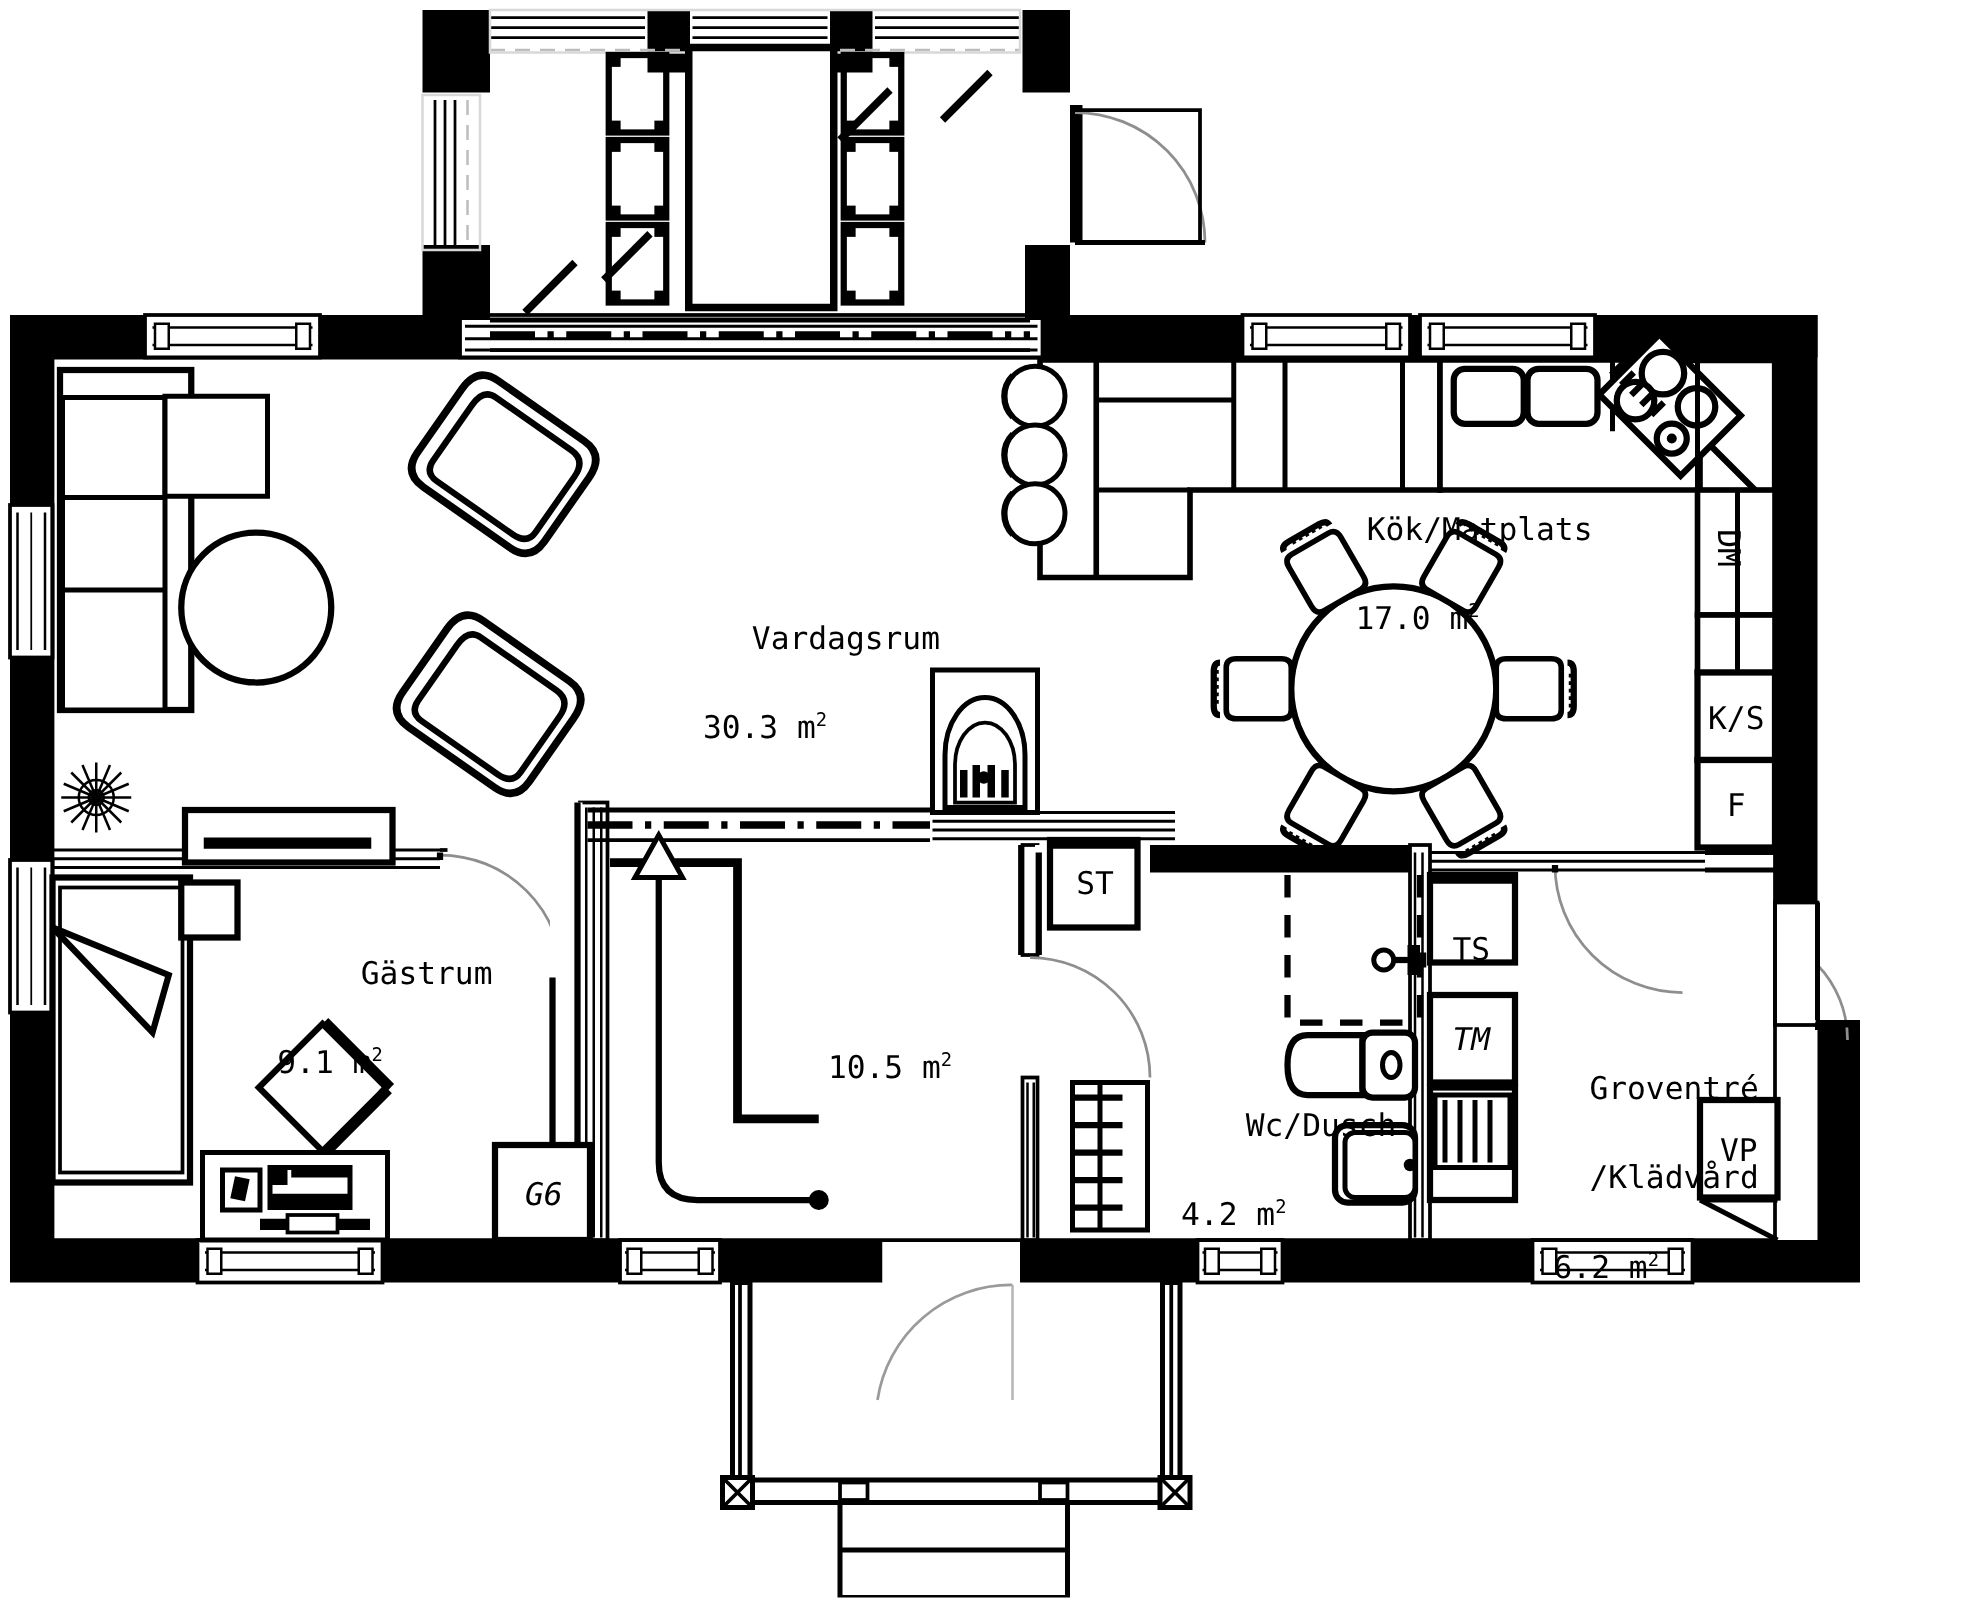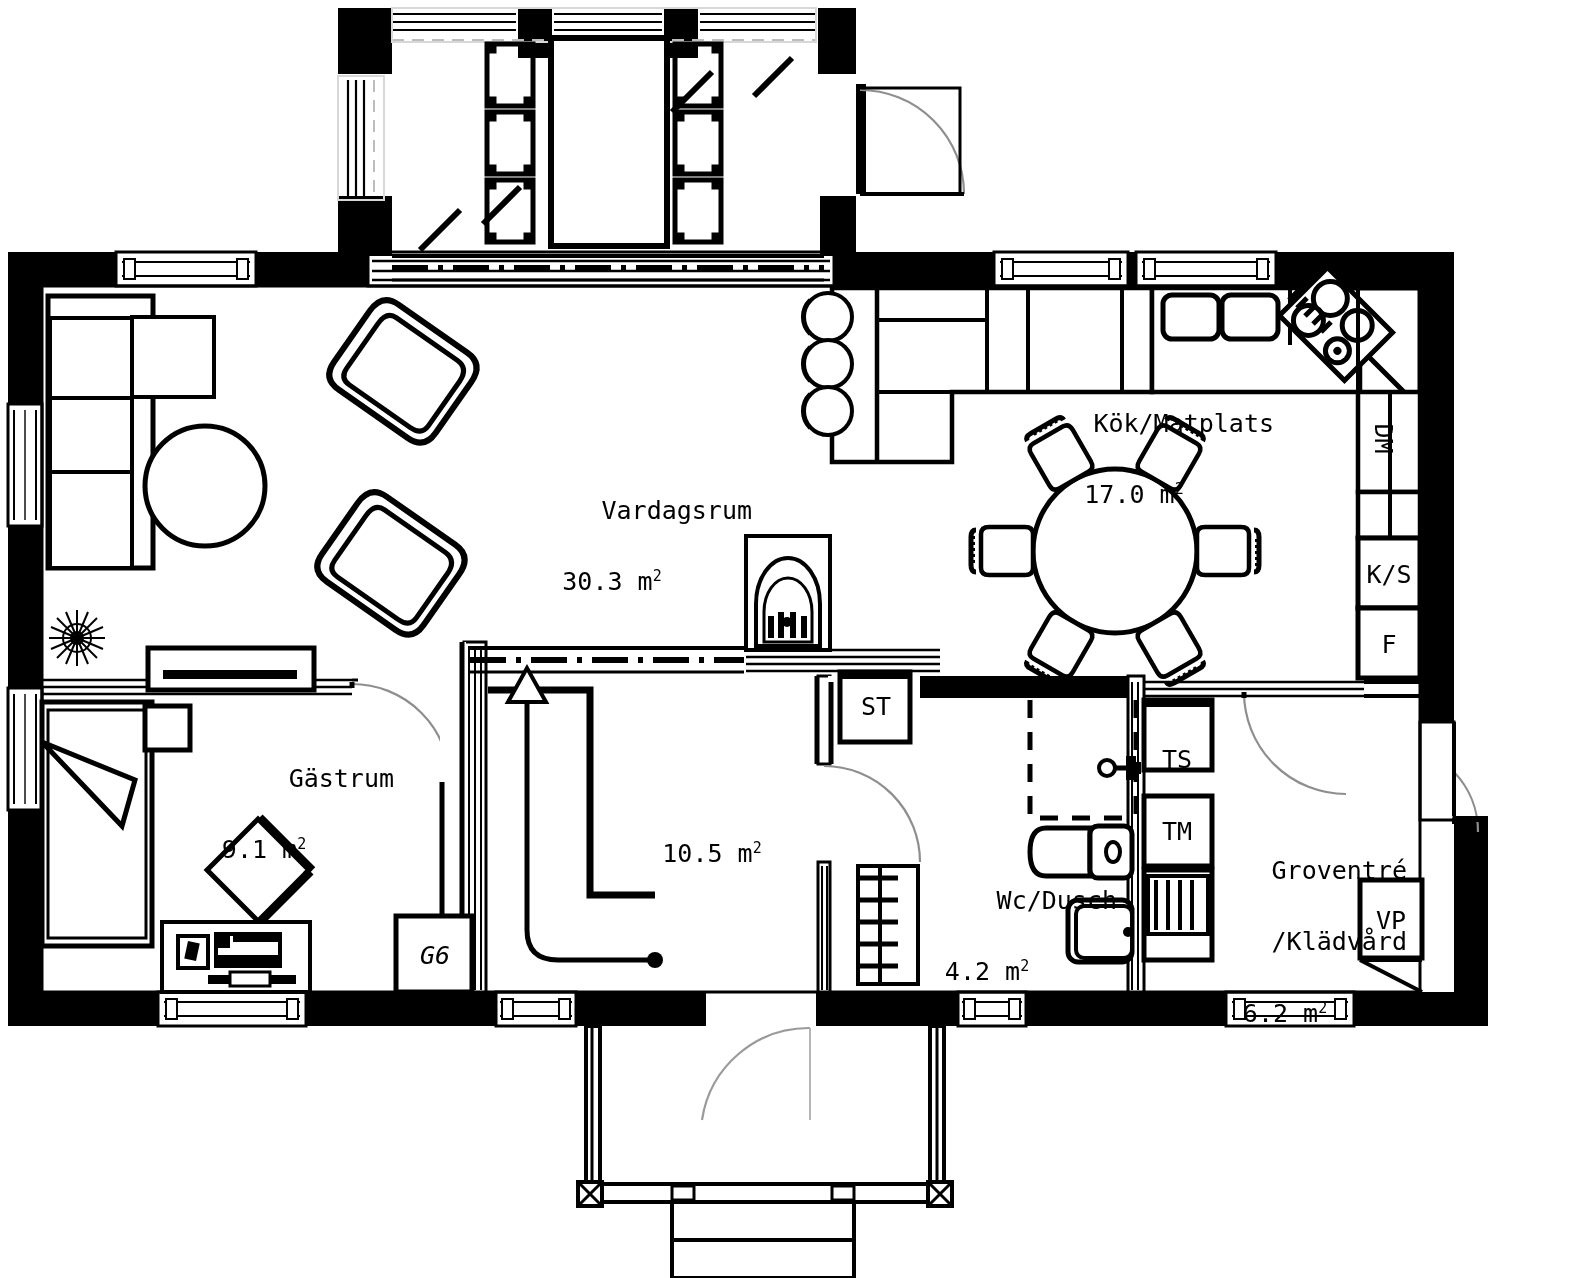--- a/index.html
+++ b/index.html
@@ -618,19 +618,19 @@
   <div class="appl-label rot" style="left:1363px; top:424px; width:40px;"><span>DM</span></div>
 
   <div class="appl-label" style="left:1358px; top:560px; width:62px;"><span>K/S</span></div>
 
   <div class="appl-label" style="left:1358px; top:630px; width:62px;"><span>F</span></div>
 
   <div class="appl-label" style="left:841px; top:692px; width:70px;"><span>ST</span></div>
 
   <div class="appl-label" style="left:1143px; top:721px; width:68px;margin-top:24px;"><span>TS</span></div>
 
-  <div class="appl-label" style="left:1143px; top:817px; width:68px;"><span>TM</span></div>
+  <div class="appl-label" style="left:1143px; top:817px; width:68px;font-style:italic;"><span>TM</span></div>
 
   <div class="appl-label" style="left:1360px; top:906px; width:62px;"><span>VP</span></div>
 
   <div class="appl-label" style="left:397px; top:941px; width:76px;font-style:italic;"><span>G6</span></div>
 
 </div>
 
 </body></html>

